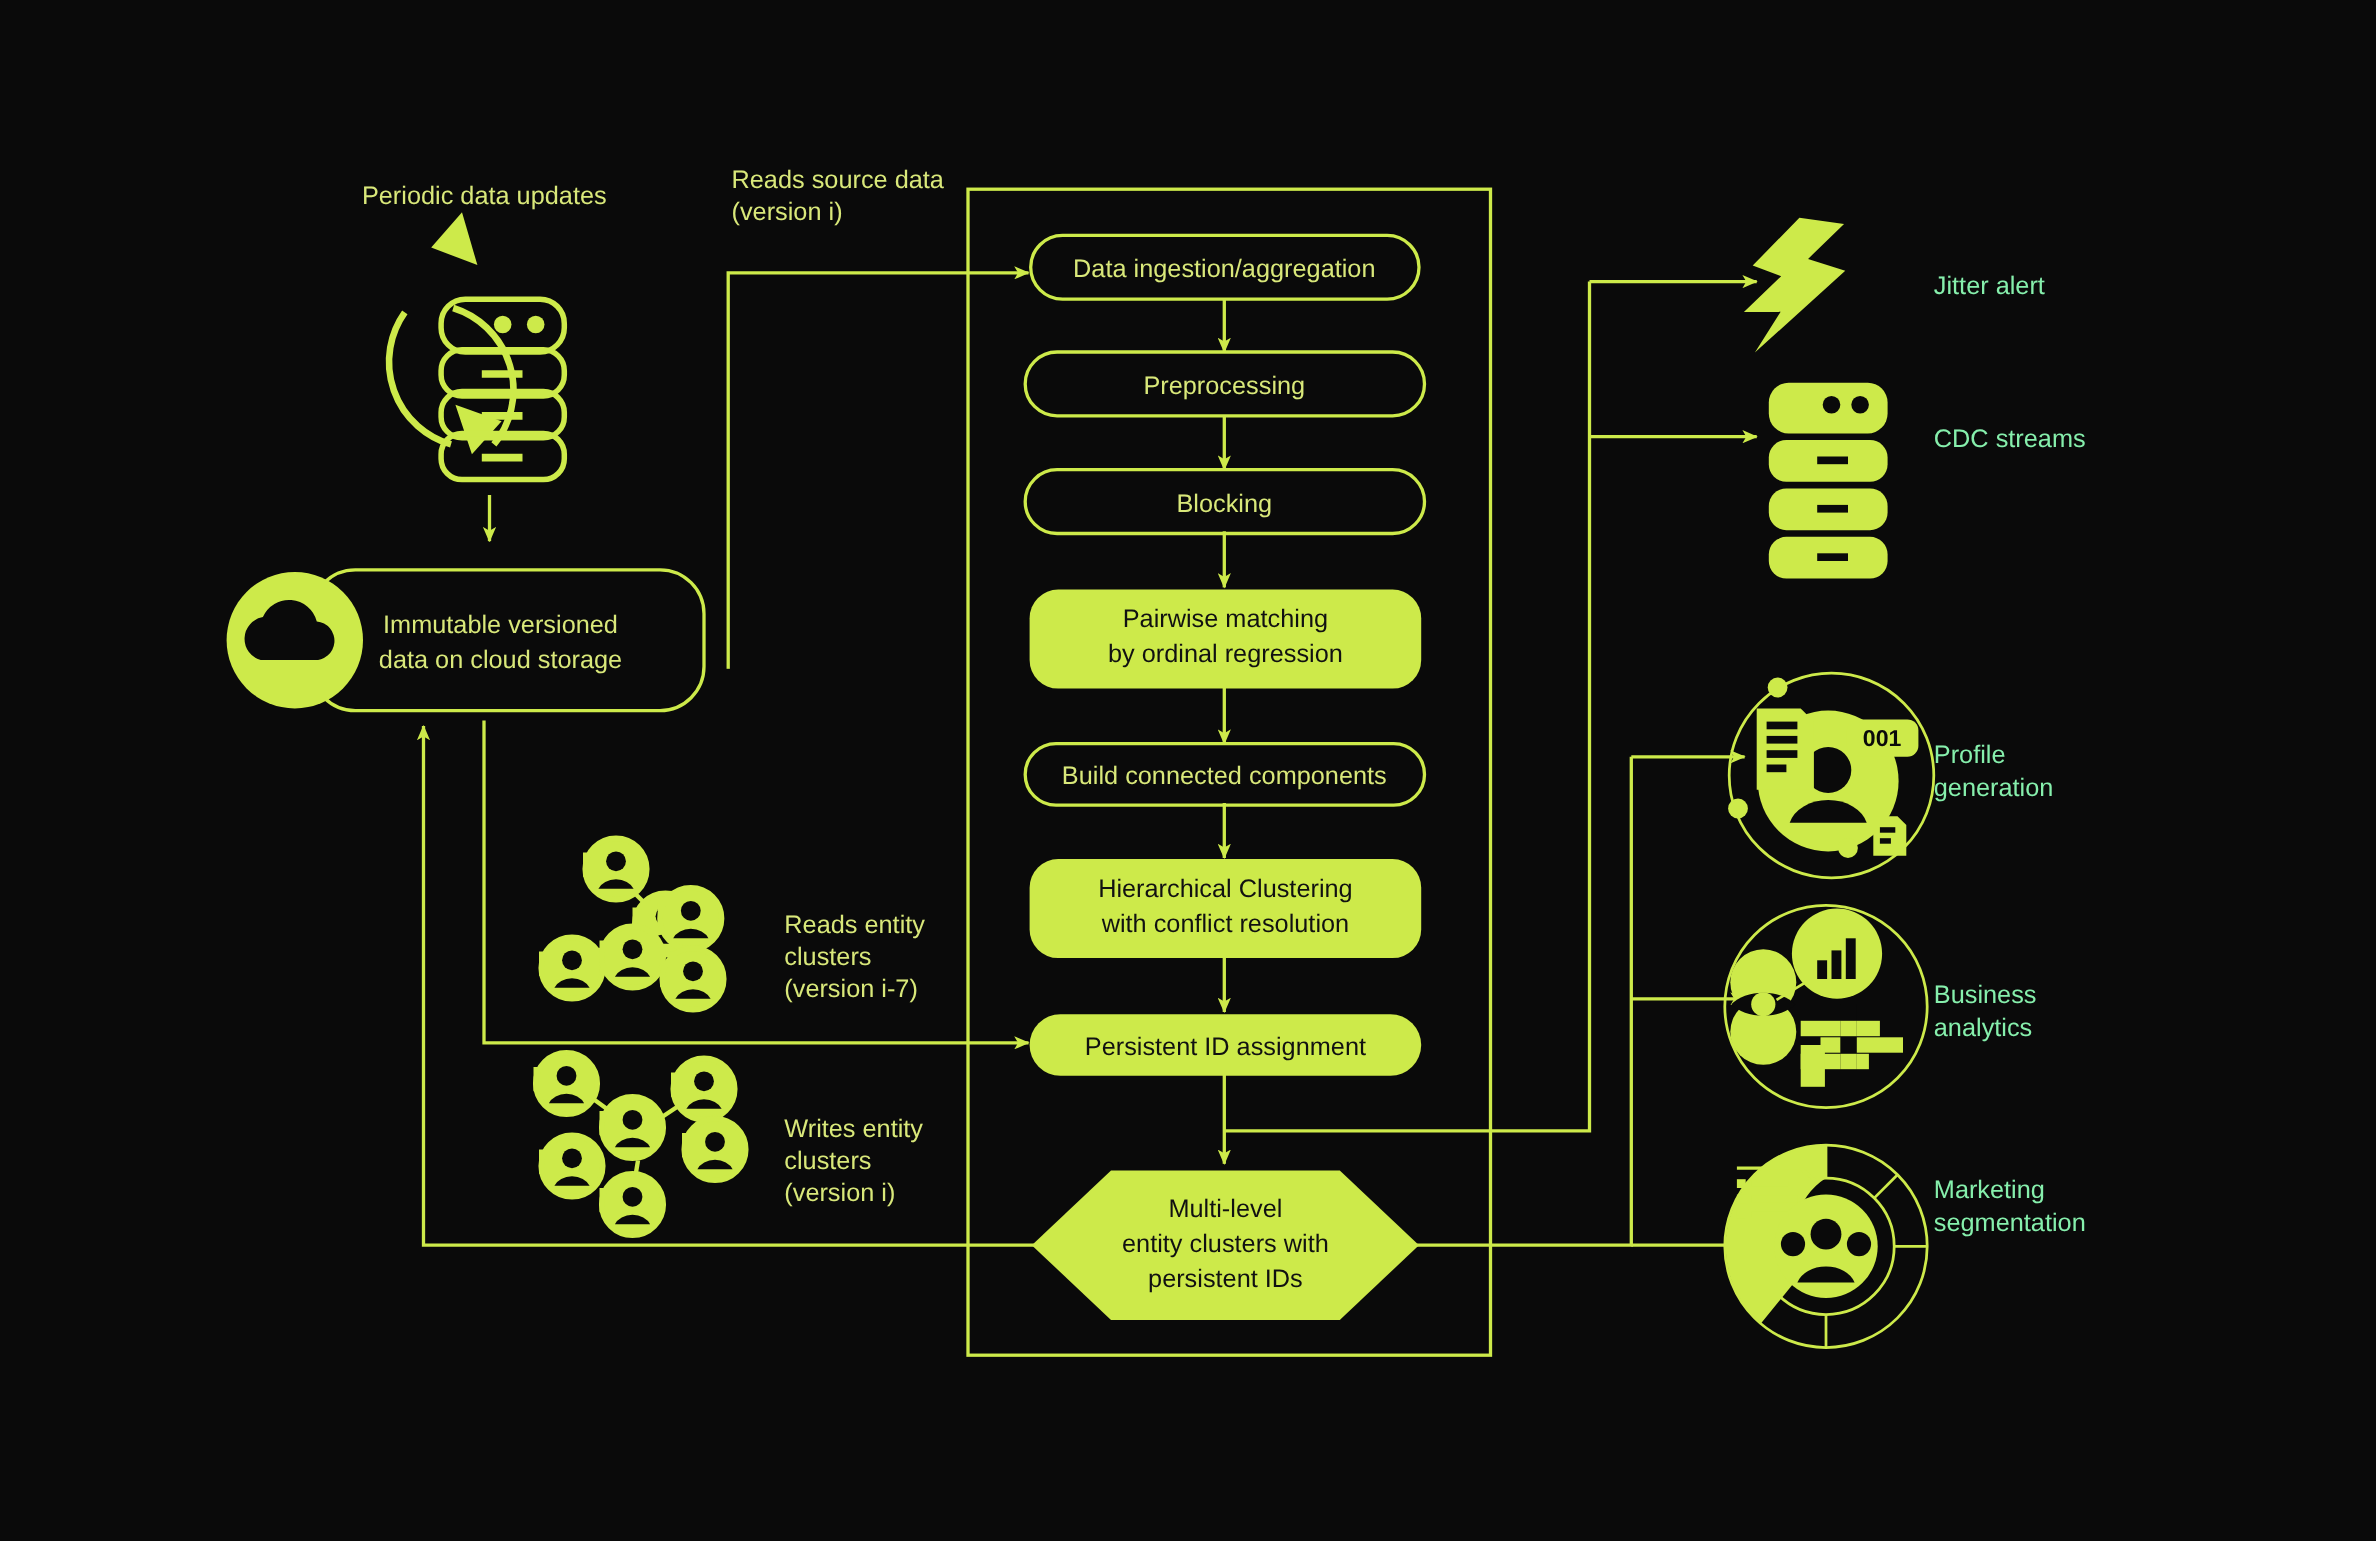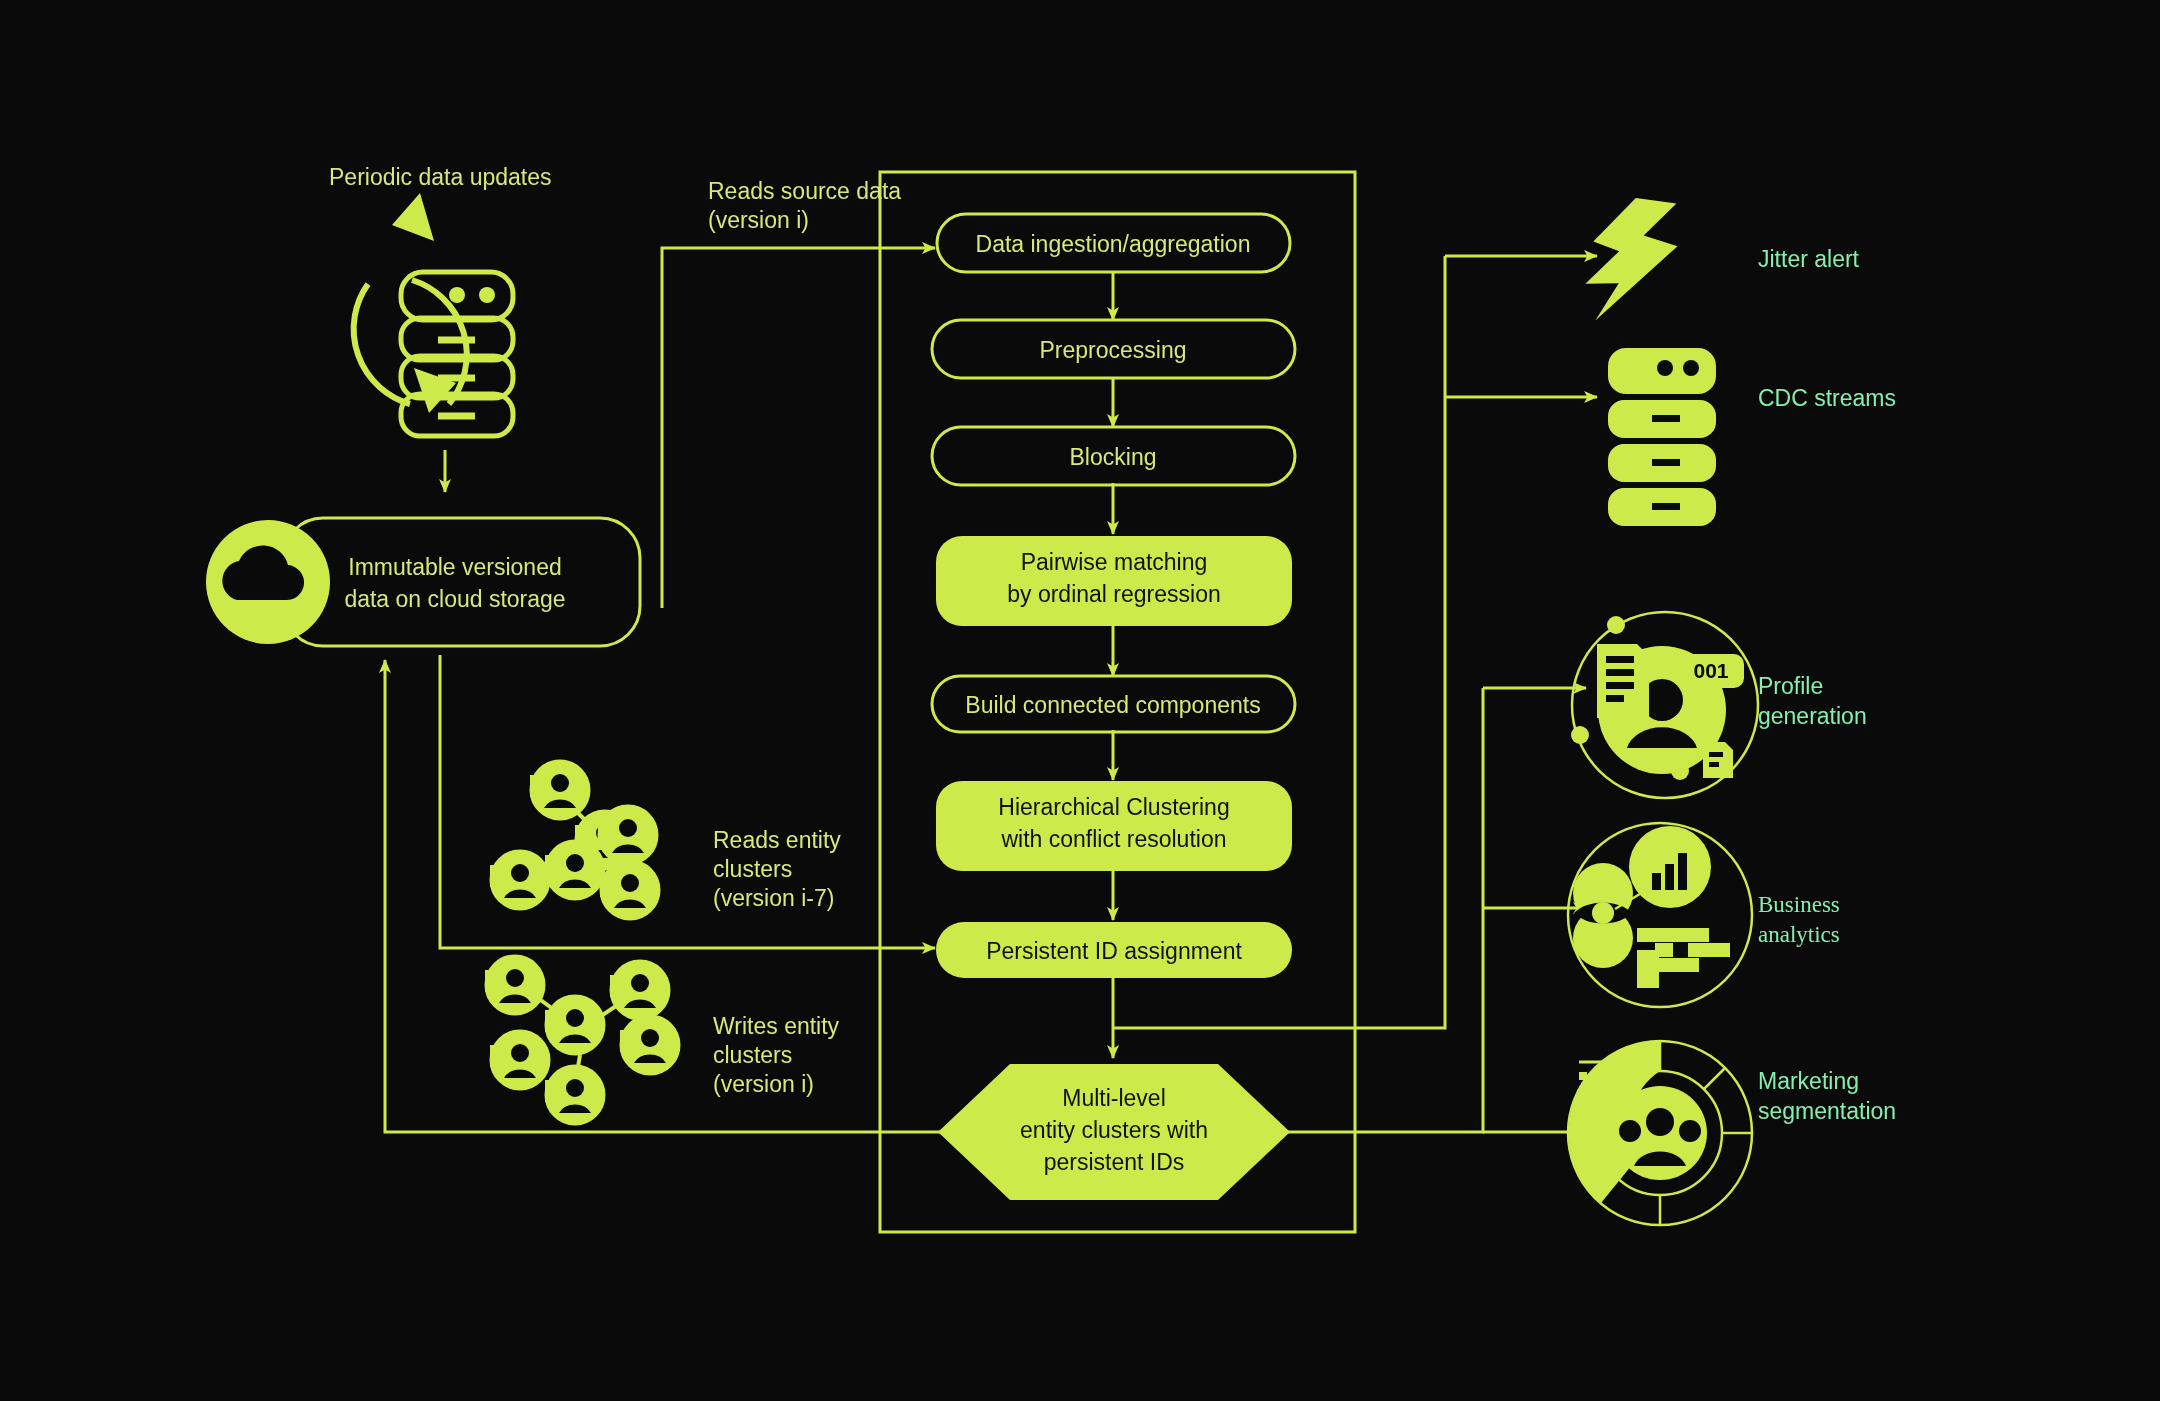--- a/index.html
+++ b/index.html
@@ -282,31 +282,31 @@
       <rect x="1579" y="1072" width="8" height="8" fill="#cdea4a"></rect>
       <rect x="1592" y="1073" width="34" height="6" fill="#cdea4a"></rect>
       <rect x="1579" y="1086" width="8" height="8" fill="#cdea4a"></rect>
       <rect x="1592" y="1087" width="42" height="6" fill="#cdea4a"></rect>
       <rect x="1579" y="1100" width="8" height="8" fill="#cdea4a"></rect>
       <rect x="1592" y="1101" width="34" height="6" fill="#cdea4a"></rect>
     </g>
   </svg>
 
   <div class="lbl" style="left:329px;top:163px;">Periodic data updates</div>
-  <div class="lbl" style="left:665px;top:177px;margin-left:43px;">Reads source data
+  <div class="lbl" style="left:665px;top:149px;">Reads source data
 (version i)</div>
   <div class="lbl" style="left:713px;top:826px;">Reads entity
 clusters
 (version i-7)</div>
   <div class="lbl" style="left:713px;top:1012px;">Writes entity
 clusters
 (version i)</div>
 
   <div class="out-lbl" style="left:1758px;top:245px;">Jitter alert</div>
   <div class="out-lbl" style="left:1758px;top:384px;">CDC streams</div>
   <div class="out-lbl" style="left:1758px;top:672px;">Profile
 generation</div>
-  <div class="out-lbl" style="left:1758px;top:890px;font-family:Liberation Serif, serif;">Business
+  <div class="out-lbl" style="left:1758px;top:890px;">Business
 analytics</div>
   <div class="out-lbl" style="left:1758px;top:1067px;">Marketing
 segmentation</div>
 
 </div>
 
 </body></html>

